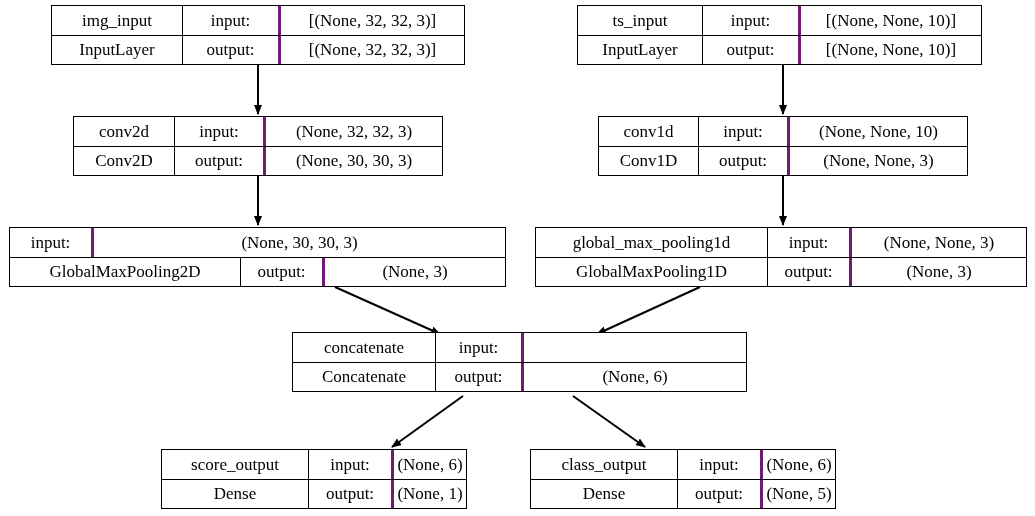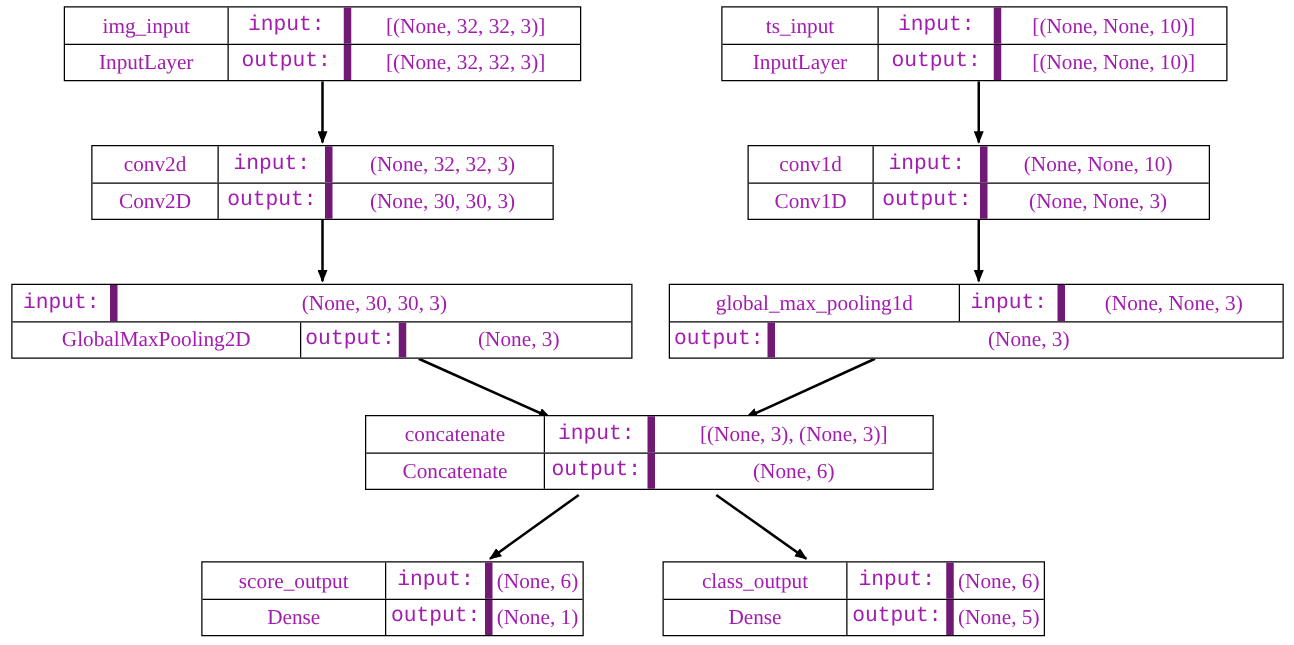--- a/index.html
+++ b/index.html
@@ -42,26 +42,26 @@
     border-bottom: 1px solid #000000;
   }
   .cell {
     box-sizing: border-box;
     display: flex;
     align-items: center;
     justify-content: center;
     white-space: nowrap;
     font-size: 17px;
     line-height: 1;
-    color: #a21caf;
+    color: #000000;
     padding: 0 6px;
     overflow: hidden;
   }
   .cell.c-name  { border-right: 1px solid #000000; }
-  .cell.c-label { border-right: 6px solid #701a75; font-family: Liberation Mono, monospace; }
+  .cell.c-label { border-right: 3px solid #701a75; }
   .cell.c-shape { }
 </style>
 </head>
 <body>
 
 <div id="canvas">
 
   <svg class="edges" viewBox="0 0 1035 516" xmlns="http://www.w3.org/2000/svg">
     <defs>
       <marker id="arrowhead" markerWidth="10" markerHeight="8" refX="9" refY="4" orient="auto" markerUnits="userSpaceOnUse">
@@ -144,30 +144,30 @@
     </div>
   </div>
 
   <div class="node" style="left:535px; top:227px; width:492px; height:60px;">
     <div class="node-row row-top">
       <div class="cell c-name" style="width:232px">global_max_pooling1d</div>
       <div class="cell c-label" style="width:84px">input:</div>
       <div class="cell c-shape" style="flex:1">(None, None, 3)</div>
     </div>
     <div class="node-row">
+      <div class="cell c-name" style="width:232px">GlobalMaxPooling1D</div>
       <div class="cell c-label" style="width:84px">output:</div>
       <div class="cell c-shape" style="flex:1">(None, 3)</div>
     </div>
   </div>
 
   <div class="node" style="left:292px; top:332px; width:455px; height:60px;">
     <div class="node-row row-top">
       <div class="cell c-name" style="width:143px">concatenate</div>
       <div class="cell c-label" style="width:88px">input:</div>
-      <div class="cell c-shape" style="flex:1">[(None, 3), (None, 3)]</div>
     </div>
     <div class="node-row">
       <div class="cell c-name" style="width:143px">Concatenate</div>
       <div class="cell c-label" style="width:88px">output:</div>
       <div class="cell c-shape" style="flex:1">(None, 6)</div>
     </div>
   </div>
 
   <div class="node" style="left:161px; top:449px; width:306px; height:60px;">
     <div class="node-row row-top">

